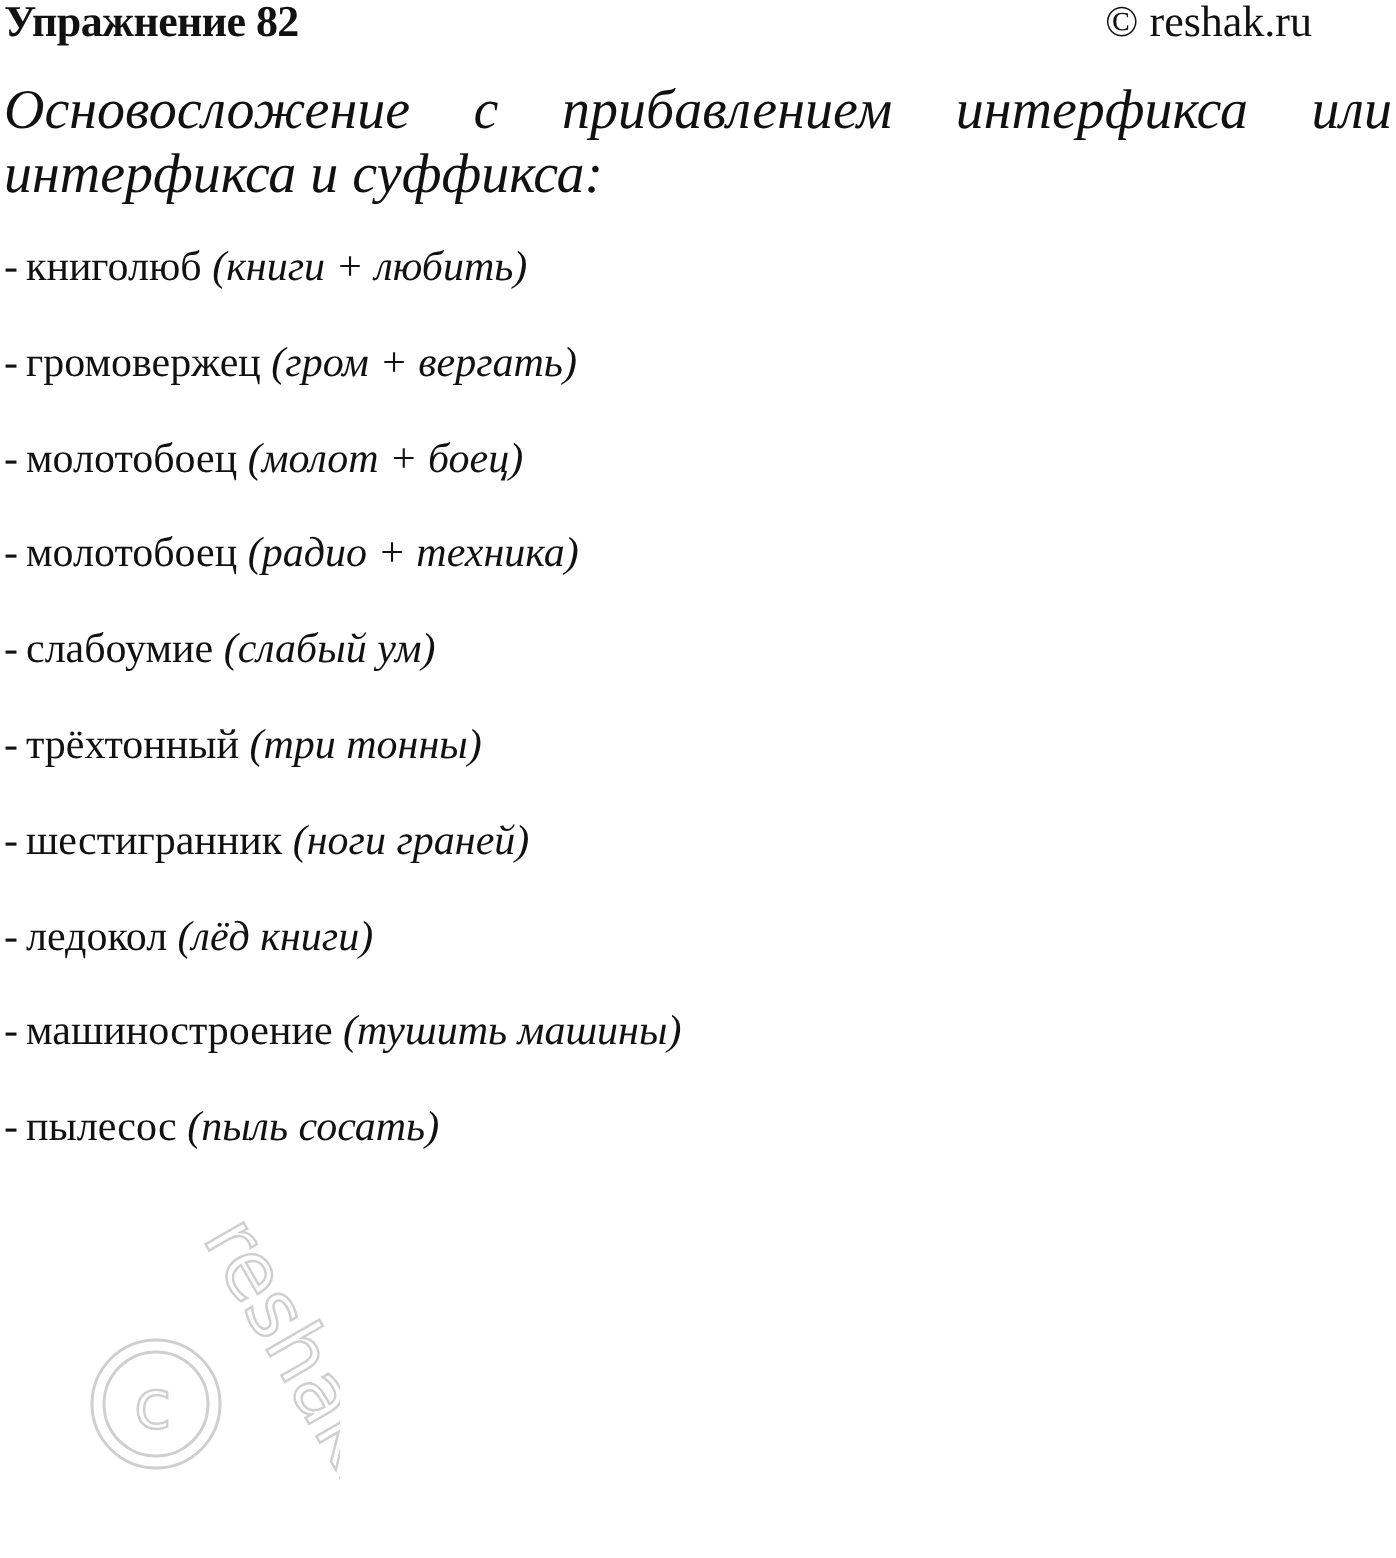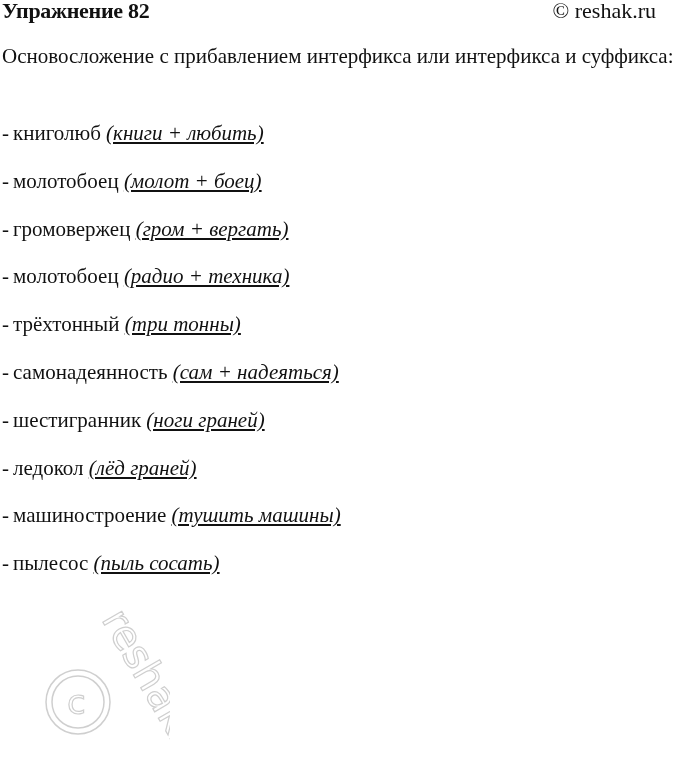--- a/index.html
+++ b/index.html
@@ -1,47 +1,47 @@
 <!DOCTYPE html>
 <html><head>
 <meta charset="utf-8">
 <style>
   html, body { margin:0; padding:0; background:#ffffff; }
   body { width:698px; height:779px; position:relative; overflow:hidden;
          font-family:"Liberation Serif","DejaVu Serif",serif; color:#111; }
   .header { position:absolute; left:0; top:0; width:662px; height:30px; }
   .title { position:absolute; left:2px; top:-2px; font-weight:bold; font-size:22px; letter-spacing:-0.3px; }
   .copyright { position:absolute; right:6px; top:-2px; font-size:22px; }
-  .intro { position:absolute; left:2px; top:40px; width:694px; font-size:21px;
+  .intro { position:absolute; left:2px; top:40px; width:694px; font-style:italic; font-size:28px;
            line-height:32px; text-align:justify; text-align-last:left; }
   .list { position:absolute; left:2px; top:121px; margin:0; padding:0; list-style:none; }
   .item { height:47.8px; font-size:21px; line-height:24px; white-space:nowrap; }
   .dash { margin-right:4px; }
-  .orig { font-style:italic;text-decoration:underline; }
+  .orig { font-style:italic; }
   .watermark { position:absolute; left:20px; top:590px; width:150px; height:170px; pointer-events:none; }
 </style>
 </head>
 <body>
 
 <div class="header">
   <div class="title">Упражнение 82</div>
   <div class="copyright">© reshak.ru</div>
 </div>
 
 <div class="intro">Основосложение с прибавлением интерфикса или интерфикса и суффикса:</div>
 
 <ul class="list">
   <li class="item"><span class="dash">-</span><span>книголюб</span> <span class="orig">(книги + любить)</span></li>
+  <li class="item"><span class="dash">-</span><span>громовержец</span> <span class="orig">(гром + вергать)</span></li>
   <li class="item"><span class="dash">-</span><span>молотобоец</span> <span class="orig">(молот + боец)</span></li>
-  <li class="item"><span class="dash">-</span><span>громовержец</span> <span class="orig">(гром + вергать)</span></li>
   <li class="item"><span class="dash">-</span><span>молотобоец</span> <span class="orig">(радио + техника)</span></li>
+  <li class="item"><span class="dash">-</span><span>слабоумие</span> <span class="orig">(слабый ум)</span></li>
   <li class="item"><span class="dash">-</span><span>трёхтонный</span> <span class="orig">(три тонны)</span></li>
-  <li class="item"><span class="dash">-</span><span>самонадеянность</span> <span class="orig">(сам + надеяться)</span></li>
   <li class="item"><span class="dash">-</span><span>шестигранник</span> <span class="orig">(ноги граней)</span></li>
-  <li class="item"><span class="dash">-</span><span>ледокол</span> <span class="orig">(лёд граней)</span></li>
+  <li class="item"><span class="dash">-</span><span>ледокол</span> <span class="orig">(лёд книги)</span></li>
   <li class="item"><span class="dash">-</span><span>машиностроение</span> <span class="orig">(тушить машины)</span></li>
   <li class="item"><span class="dash">-</span><span>пылесос</span> <span class="orig">(пыль сосать)</span></li>
 </ul>
 
 <svg class="watermark" viewBox="0 0 150 170">
   <g fill="none" stroke="#cfcfcf" stroke-width="1.5">
     <circle cx="58" cy="112" r="32"></circle>
     <circle cx="58" cy="112" r="26"></circle>
   </g>
   <text x="47" y="124" font-size="34" fill="none" stroke="#cfcfcf" stroke-width="1.2" font-family="DejaVu Sans, sans-serif">c</text>

